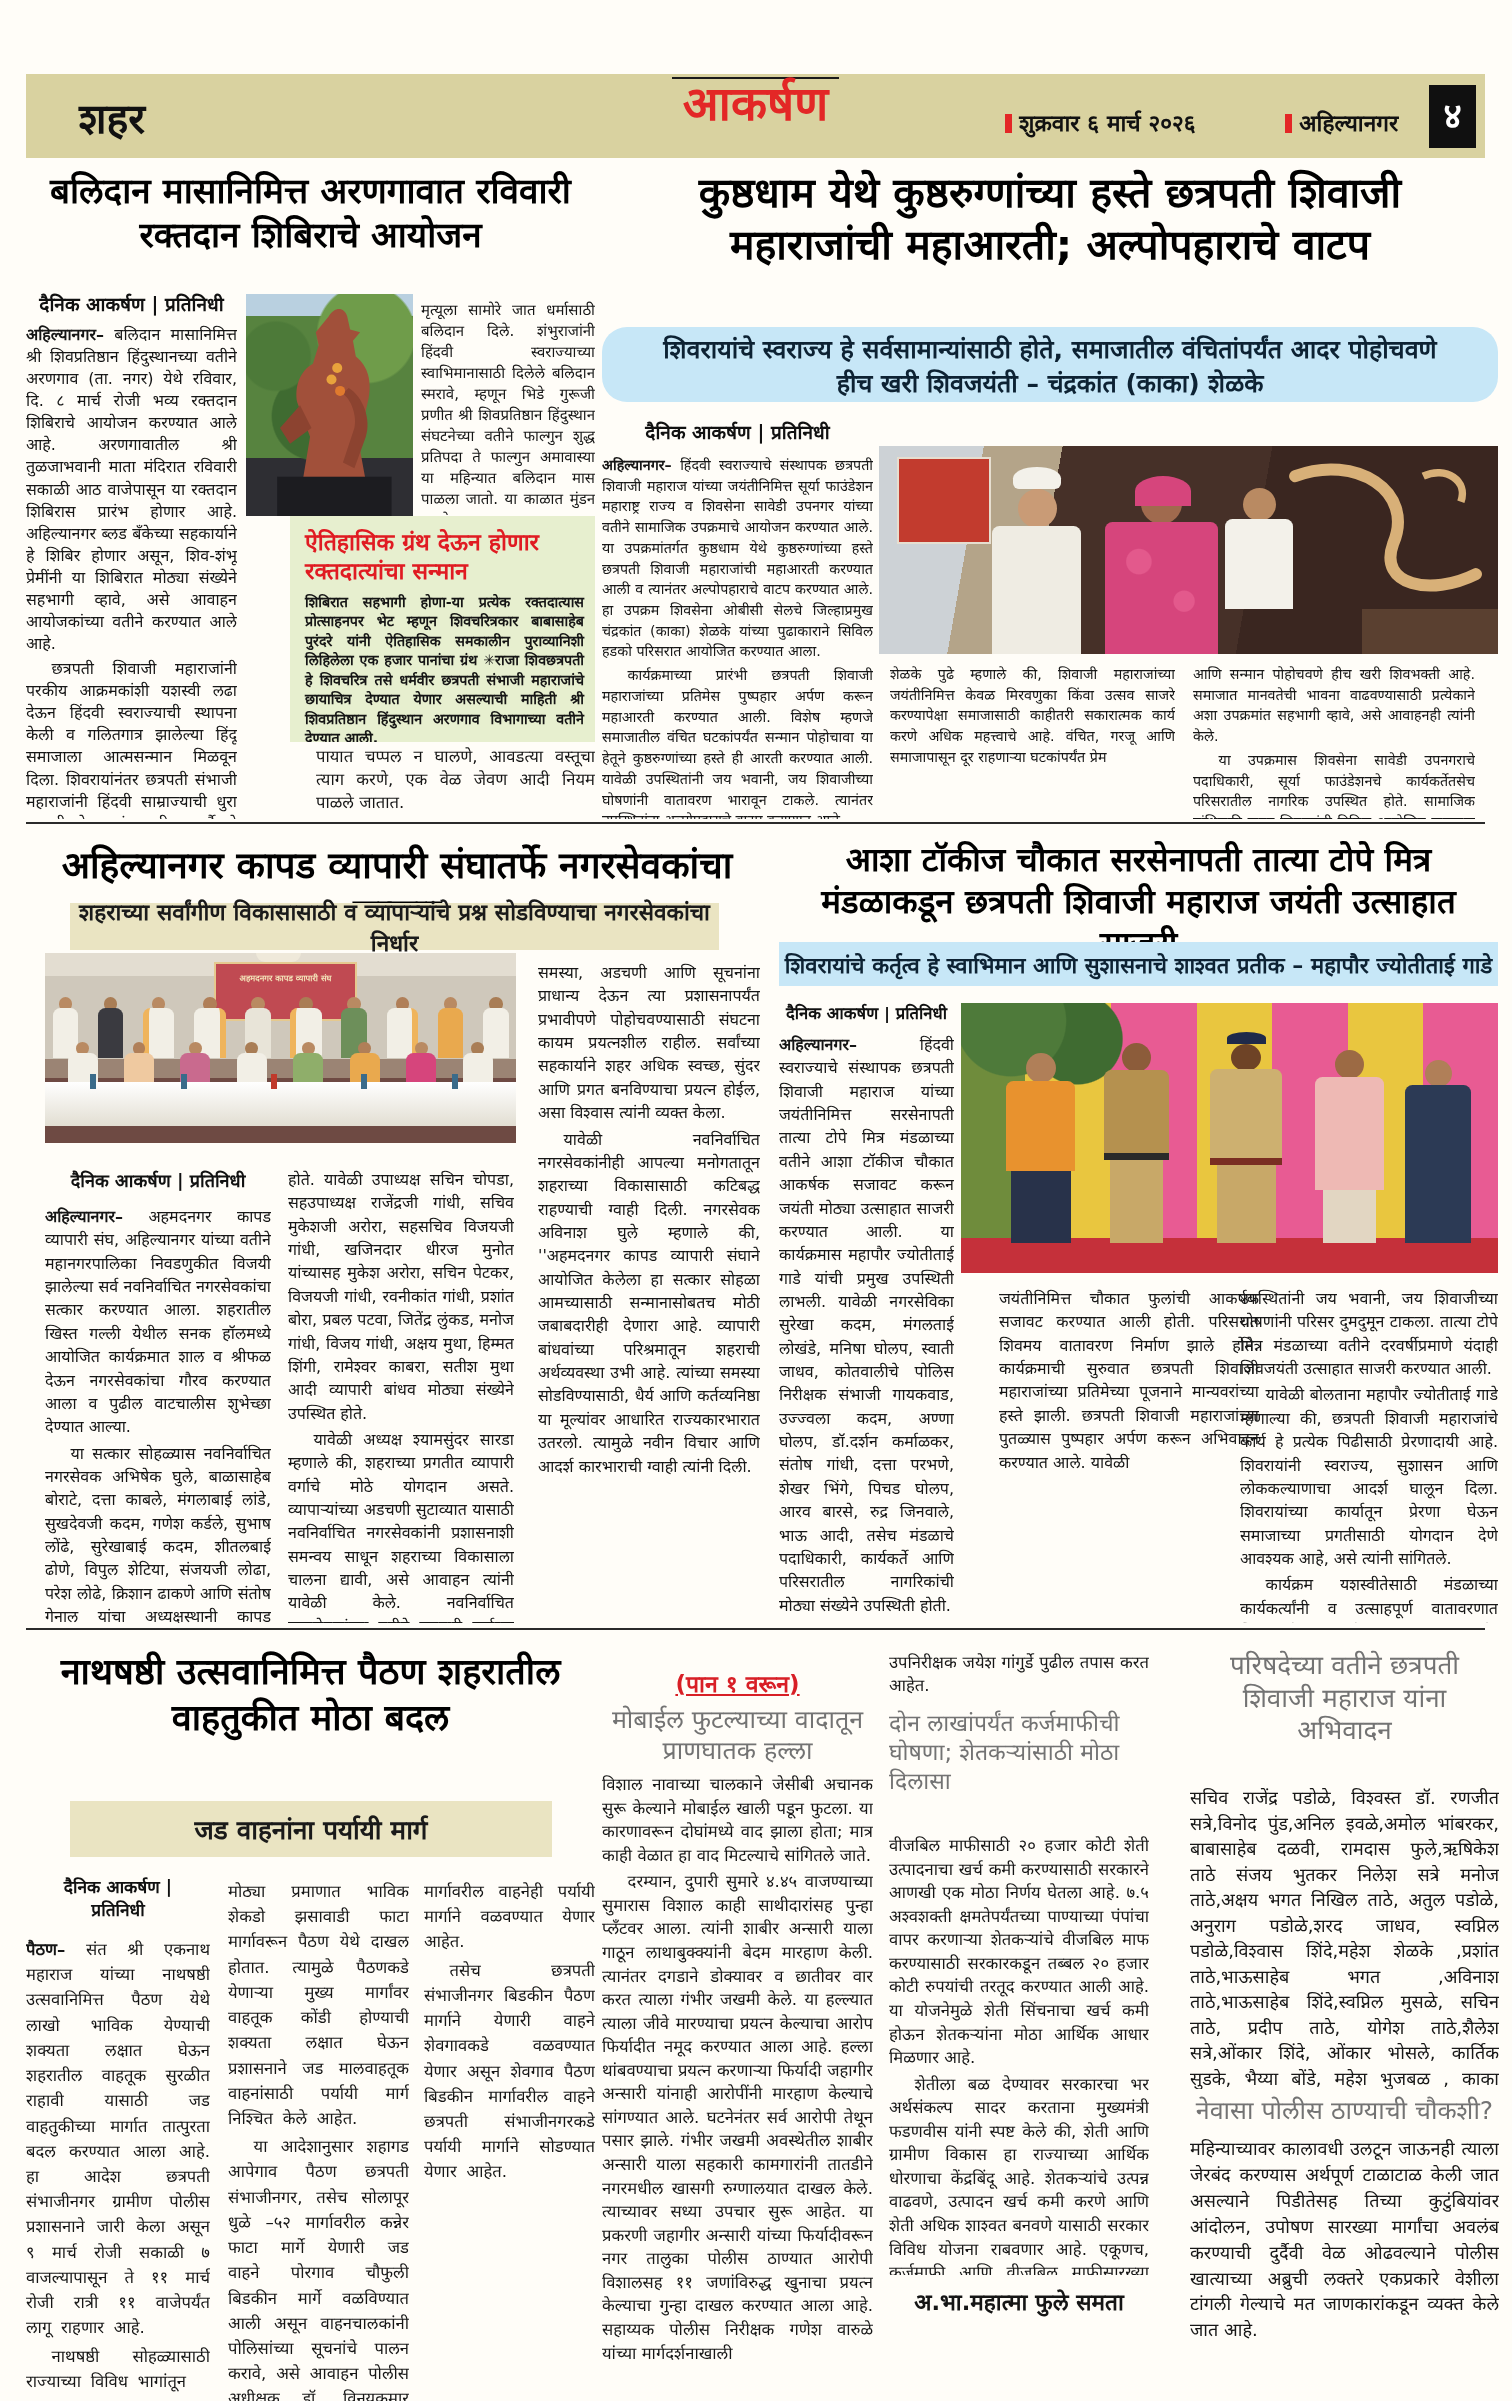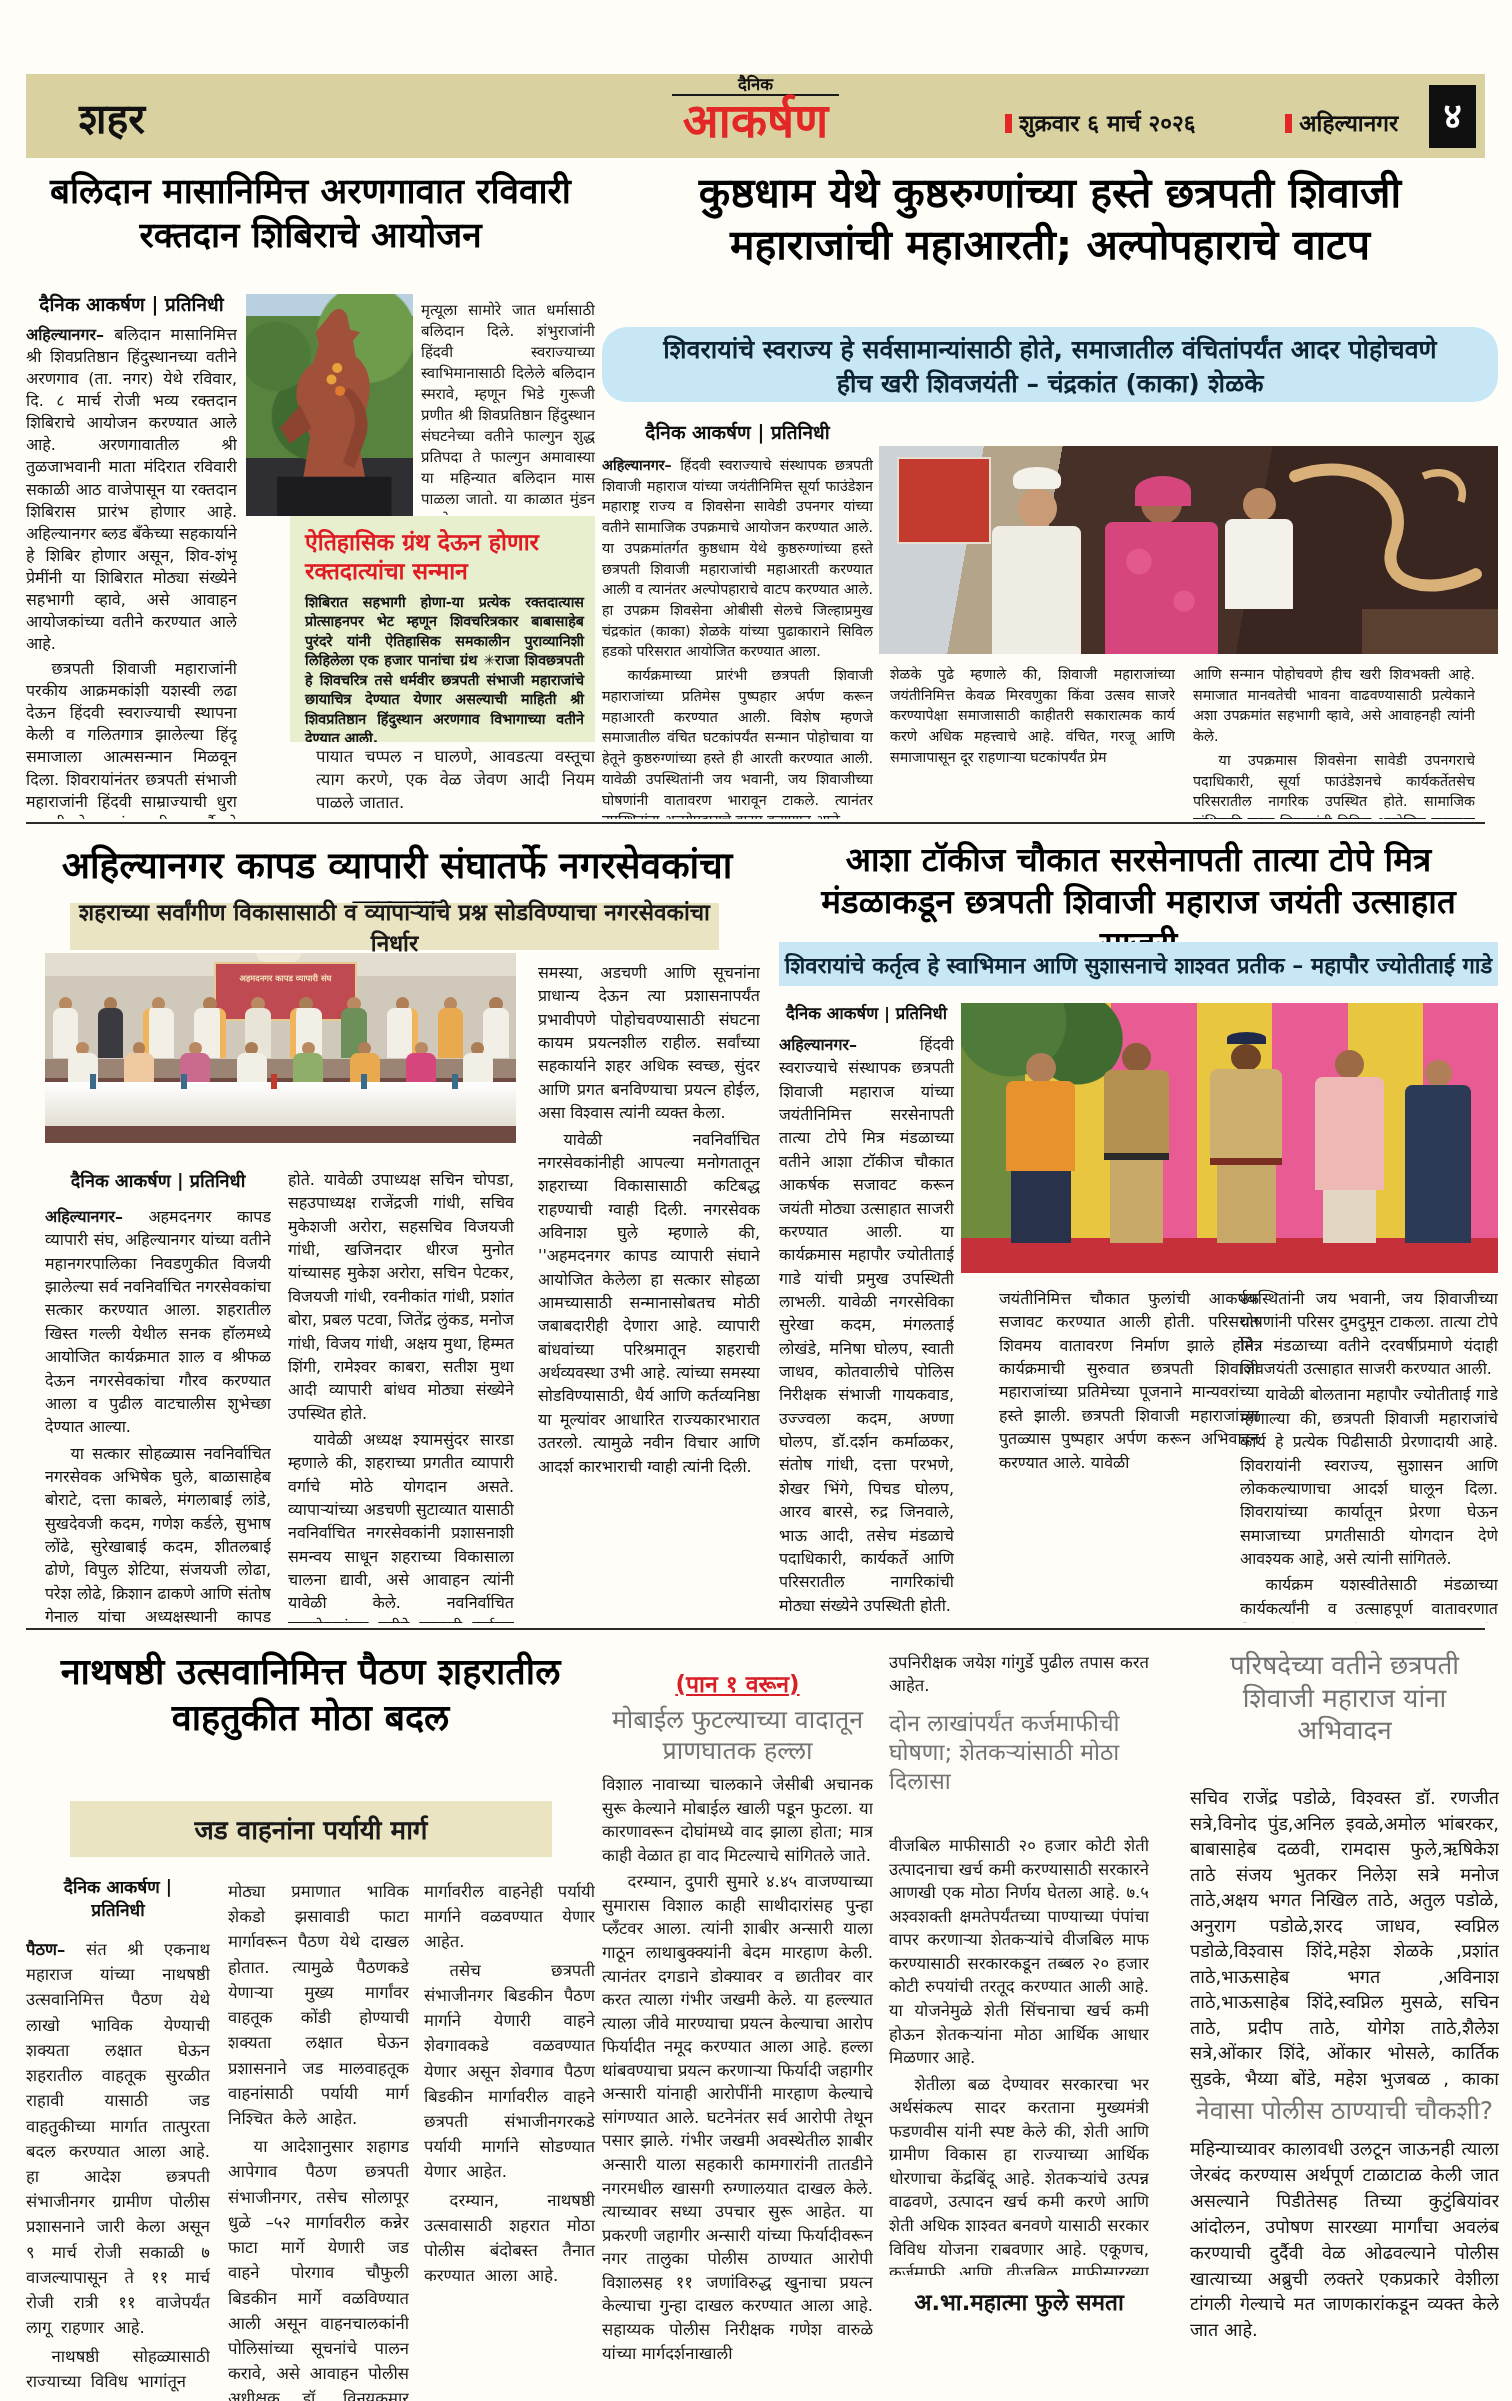--- a/index.html
+++ b/index.html
@@ -58,21 +58,20 @@
   .fig .torso{border-radius:7.5px 7.5px 0 0;margin-top:-2.3px;}
 </style>
 </head>
 <body>
 
 <div class="page">
 
   <header class="band">
     <div class="section-name">शहर</div>
     <div class="m-center">
-      <div class="m-top">दैनिक</div>
       <div class="m-main">आकर्षण</div>
     </div>
     <div class="date-group">
       <span class="rbar"></span><span>शुक्रवार ६ मार्च २०२६</span>
     </div>
     <div class="city-group">
       <span class="rbar"></span><span>अहिल्यानगर</span>
     </div>
     <div class="page-num">४</div>
   </header>
@@ -326,21 +325,20 @@
         <p><b>पैठण–</b> संत श्री एकनाथ महाराज यांच्या नाथषष्ठी उत्सवानिमित्त पैठण येथे लाखो भाविक येण्याची शक्यता लक्षात घेऊन शहरातील वाहतूक सुरळीत राहावी यासाठी जड वाहतुकीच्या मार्गात तात्पुरता बदल करण्यात आला आहे. हा आदेश छत्रपती संभाजीनगर ग्रामीण पोलीस प्रशासनाने जारी केला असून ९ मार्च रोजी सकाळी ७ वाजल्यापासून ते ११ मार्च रोजी रात्री ११ वाजेपर्यंत लागू राहणार आहे.</p>
         <p>नाथषष्ठी सोहळ्यासाठी राज्याच्या विविध भागांतून</p>
       </div>
     <div class="col" style="left:202px;top:242px;width:181px;height:522px;font-size:16.6px;line-height:1.52;word-spacing:4.5px;">
         <p>मोठ्या प्रमाणात भाविक शेकडो झसावाडी फाटा मार्गावरून पैठण येथे दाखल होतात. त्यामुळे पैठणकडे येणाऱ्या मुख्य मार्गांवर वाहतूक कोंडी होण्याची शक्यता लक्षात घेऊन प्रशासनाने जड मालवाहतूक वाहनांसाठी पर्यायी मार्ग निश्चित केले आहेत.</p>
         <p>या आदेशानुसार शहागड आपेगाव पैठण छत्रपती संभाजीनगर, तसेच सोलापूर धुळे –५२ मार्गावरील कन्नेर फाटा मार्गे येणारी जड वाहने पोरगाव चौफुली बिडकीन मार्गे वळविण्यात आली असून वाहनचालकांनी पोलिसांच्या सूचनांचे पालन करावे, असे आवाहन पोलीस अधीक्षक डॉ. विनयकुमार राठोड यांनी केले आहे.</p>
       </div>
     <div class="col" style="left:398px;top:242px;width:171px;height:522px;font-size:16.6px;line-height:1.52;word-spacing:4.5px;">
         <p>मार्गावरील वाहनेही पर्यायी मार्गाने वळवण्यात येणार आहेत.</p>
         <p>तसेच छत्रपती संभाजीनगर बिडकीन पैठण मार्गाने येणारी वाहने शेवगावकडे वळवण्यात येणार असून शेवगाव पैठण बिडकीन मार्गावरील वाहने छत्रपती संभाजीनगरकडे पर्यायी मार्गाने सोडण्यात येणार आहेत.</p>
-        <p>दरम्यान, नाथषष्ठी उत्सवासाठी शहरात मोठा पोलीस बंदोबस्त तैनात करण्यात आला आहे.</p>
       </div>
   </section>
 
   <section class="art" style="left:602px;top:1637px;width:271px;height:764px;">
     <div class="cont-tag" style="font-size:23px;padding-top:30px;text-decoration:underline;">(पान १ वरून)</div>
     <div class="subhead2" style="font-size:25px;padding:4.5px 3px 6px;">मोबाईल फुटल्याच्या वादातून प्राणघातक हल्ला</div>
     <div class="col" style="left:0;top:136px;width:271px;height:629px;font-size:16.6px;line-height:1.42;">
         <p>विशाल नावाच्या चालकाने जेसीबी अचानक सुरू केल्याने मोबाईल खाली पडून फुटला. या कारणावरून दोघांमध्ये वाद झाला होता; मात्र काही वेळात हा वाद मिटल्याचे सांगितले जाते.</p>
         <p>दरम्यान, दुपारी सुमारे ४.४५ वाजण्याच्या सुमारास विशाल काही साथीदारांसह पुन्हा प्लँटवर आला. त्यांनी शाबीर अन्सारी याला गाठून लाथाबुक्क्यांनी बेदम मारहाण केली. त्यानंतर दगडाने डोक्यावर व छातीवर वार करत त्याला गंभीर जखमी केले. या हल्ल्यात त्याला जीवे मारण्याचा प्रयत्न केल्याचा आरोप फिर्यादीत नमूद करण्यात आला आहे. हल्ला थांबवण्याचा प्रयत्न करणाऱ्या फिर्यादी जहागीर अन्सारी यांनाही आरोपींनी मारहाण केल्याचे सांगण्यात आले.        घटनेनंतर सर्व आरोपी तेथून पसार झाले. गंभीर जखमी अवस्थेतील शाबीर अन्सारी याला सहकारी कामगारांनी तातडीने नगरमधील खासगी रुग्णालयात दाखल केले. त्याच्यावर सध्या उपचार सुरू आहेत. या प्रकरणी जहागीर अन्सारी यांच्या फिर्यादीवरून नगर तालुका पोलीस ठाण्यात आरोपी विशालसह ११ जणांविरुद्ध खुनाचा प्रयत्न केल्याचा गुन्हा दाखल करण्यात आला आहे. सहाय्यक पोलीस निरीक्षक गणेश वारुळे यांच्या मार्गदर्शनाखाली</p>
       </div>

